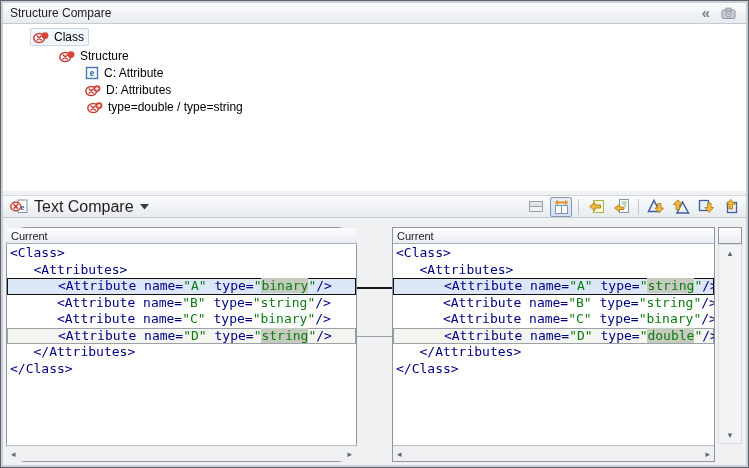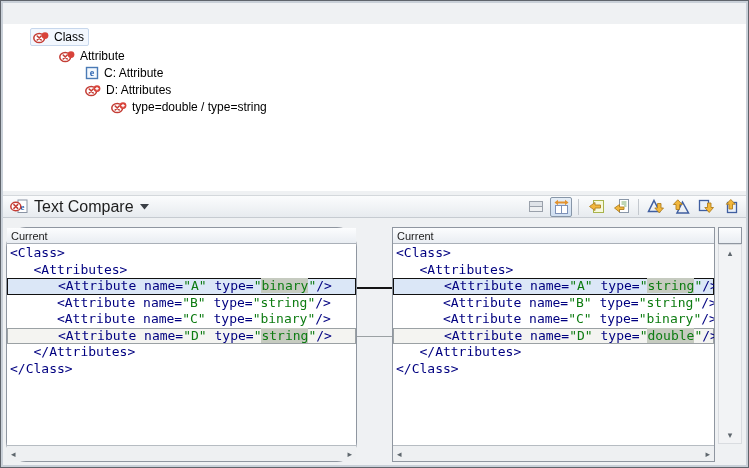--- a/index.html
+++ b/index.html
@@ -78,20 +78,34 @@
     display:flex;flex-direction:column;align-items:center;justify-content:space-between;
     padding:3px 0;font-size:9px;color:#5e666d;
   }
 </style>
 </head>
 <body>
 
 <div class="window">
   <div class="frame">
 
+    <div class="sec-header" style="top:0;">
+      <span class="sec-title">Structure Compare</span>
+      <div class="hdr-actions">
+        <span class="chevrons">«</span>
+        <span class="icon-btn">
+          <svg width="17" height="17" viewBox="0 0 17 17">
+            <rect x="2" y="5" width="13" height="8.5" rx="1.5" fill="#c9cdd8" stroke="#8e93a1"></rect>
+            <rect x="6" y="3.2" width="5" height="3" fill="#c9cdd8" stroke="#8e93a1"></rect>
+            <circle cx="8.5" cy="9.2" r="2.6" fill="#eef0f4" stroke="#8e93a1"></circle>
+            <circle cx="8.5" cy="9.2" r="1.2" fill="#9aa0b0"></circle>
+          </svg>
+        </span>
+      </div>
+    </div>
     <div class="tree" id="tree">
         <div class="trow" style="padding-left: 30px;">
           <span class="selbox">
             <span class="ticon">
               <svg width="16" height="13" viewBox="0 0 16 13">
                 <ellipse cx="6.2" cy="7" rx="5.4" ry="4.6" fill="#fff" stroke="#c43d35" stroke-width="1.5"></ellipse>
                 <path d="M4.2 5 L8.2 9 M8.2 5 L4.2 9" stroke="#c43d35" stroke-width="1.6" stroke-linecap="round"></path>
                 <circle cx="12" cy="4.6" r="3.4" fill="#d8433a"></circle>
               </svg>
             </span>
@@ -99,21 +113,21 @@
           </span>
         </div>
         <div class="trow" style="padding-left: 56px;">
           <span class="ticon">
             <svg width="16" height="13" viewBox="0 0 16 13">
               <ellipse cx="6.2" cy="7" rx="5.4" ry="4.6" fill="#fff" stroke="#c43d35" stroke-width="1.5"></ellipse>
               <path d="M4.2 5 L8.2 9 M8.2 5 L4.2 9" stroke="#c43d35" stroke-width="1.6" stroke-linecap="round"></path>
               <circle cx="12" cy="4.6" r="3.4" fill="#d8433a"></circle>
             </svg>
           </span>
-          <span>Attribute</span>
+          <span>Structure</span>
         </div>
         <div class="trow" style="padding-left: 82px;">
           <span class="ticon">
             <svg width="14" height="14" viewBox="0 0 14 14">
               <rect x="1.5" y="1.5" width="11" height="11" fill="#f4f9fe" stroke="#4a7ab5" stroke-width="1.4"></rect>
               <text x="7" y="10.4" text-anchor="middle" font-size="10" font-weight="bold" fill="#2a62b0" font-family="Liberation Serif, serif">e</text>
             </svg>
           </span>
           <span>C: Attribute</span>
         </div>
@@ -121,21 +135,21 @@
           <span class="ticon">
             <svg width="16" height="13" viewBox="0 0 16 13">
               <ellipse cx="6.2" cy="7" rx="5.4" ry="4.6" fill="#fff" stroke="#c43d35" stroke-width="1.5"></ellipse>
               <path d="M4.2 5 L8.2 9 M8.2 5 L4.2 9" stroke="#c43d35" stroke-width="1.6" stroke-linecap="round"></path>
               <circle cx="12" cy="4.6" r="3.4" fill="#d8433a"></circle>
               <path d="M12 2.9 v3.4 M10.3 4.6 h3.4" stroke="#fff" stroke-width="1.2"></path>
             </svg>
           </span>
           <span>D: Attributes</span>
         </div>
-        <div class="trow" style="padding-left: 108px;">
+        <div class="trow" style="padding-left: 84px;">
           <span class="ticon">
             <svg width="16" height="13" viewBox="0 0 16 13">
               <ellipse cx="6.2" cy="7" rx="5.4" ry="4.6" fill="#fff" stroke="#c43d35" stroke-width="1.5"></ellipse>
               <path d="M4.2 5 L8.2 9 M8.2 5 L4.2 9" stroke="#c43d35" stroke-width="1.6" stroke-linecap="round"></path>
               <circle cx="12" cy="4.6" r="3.4" fill="#d8433a"></circle>
               <path d="M12 2.9 v3.4 M10.3 4.6 h3.4" stroke="#fff" stroke-width="1.2"></path>
             </svg>
           </span>
           <span>type=double / type=string</span>
         </div>

